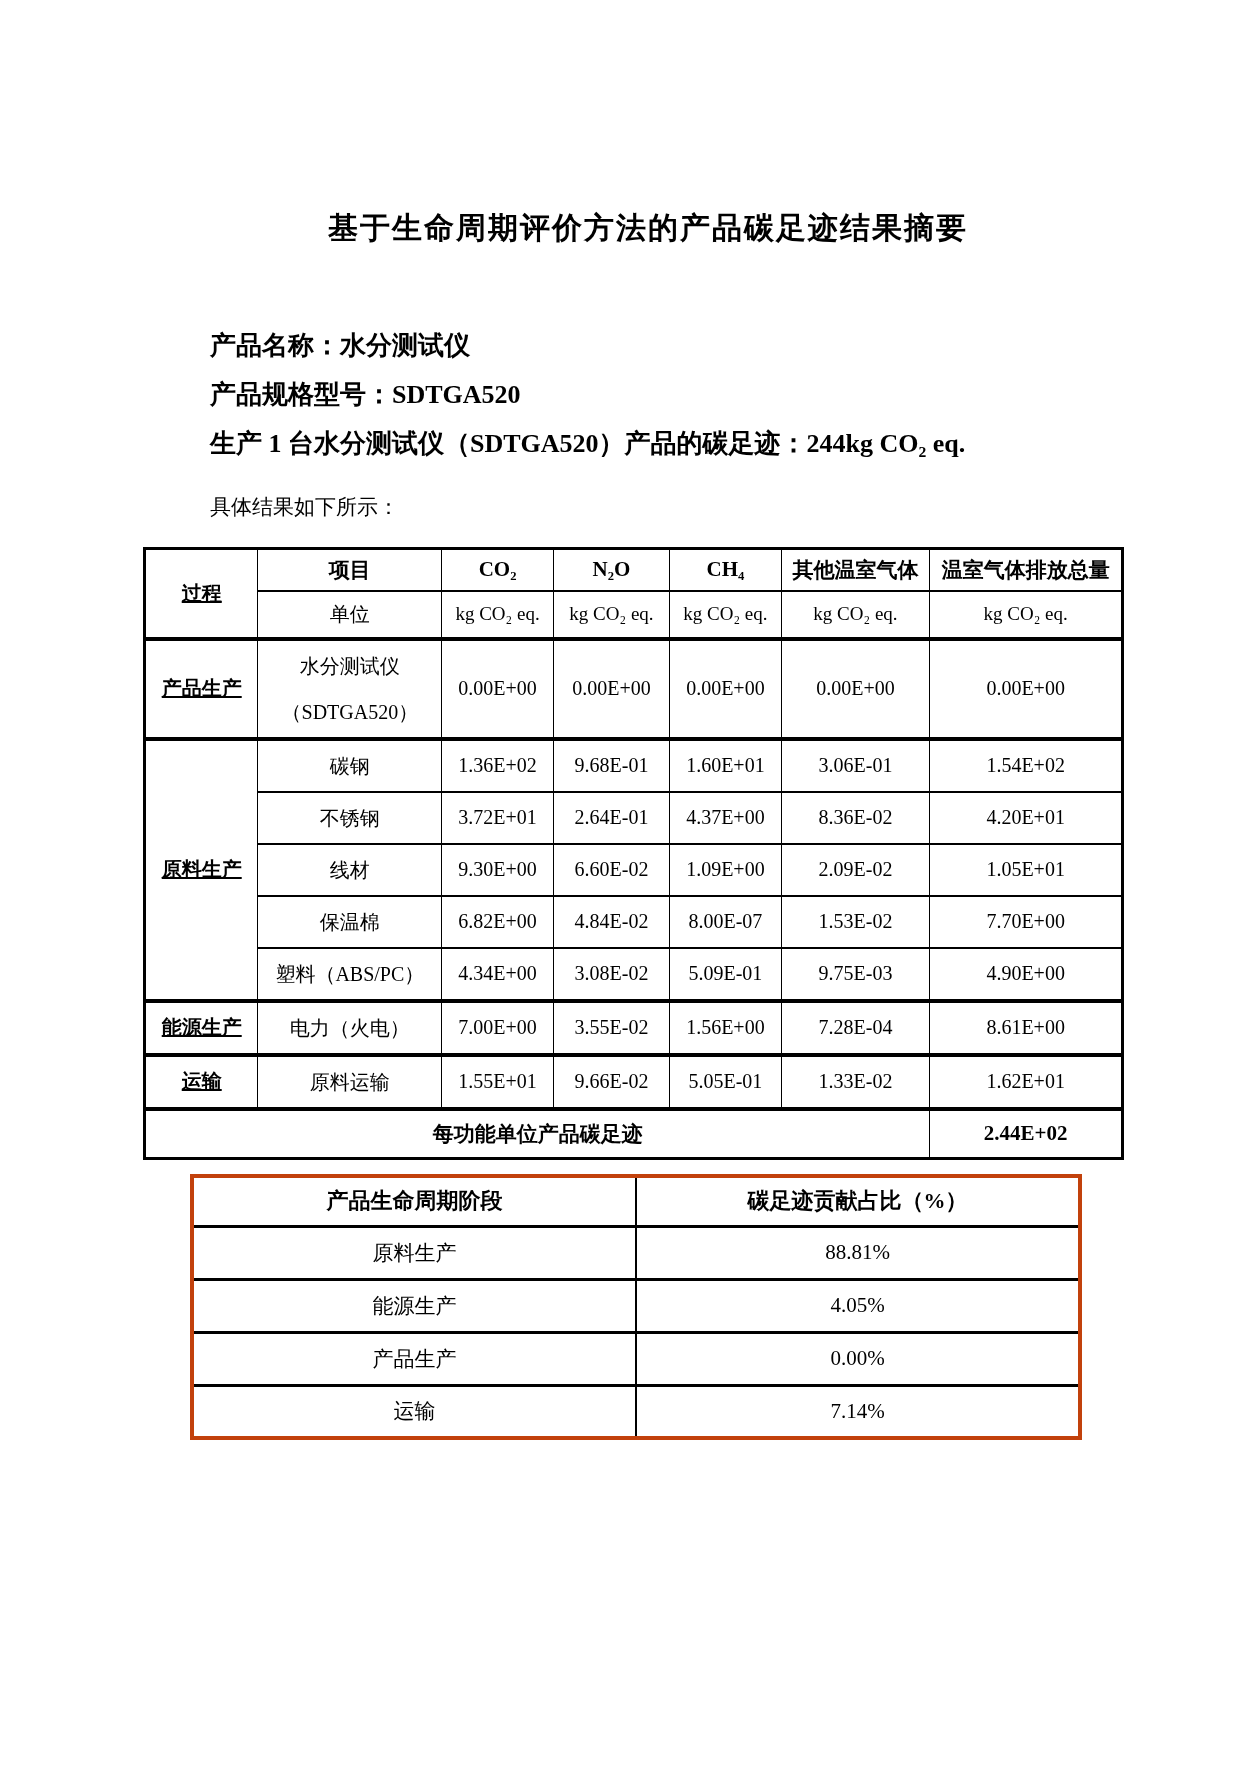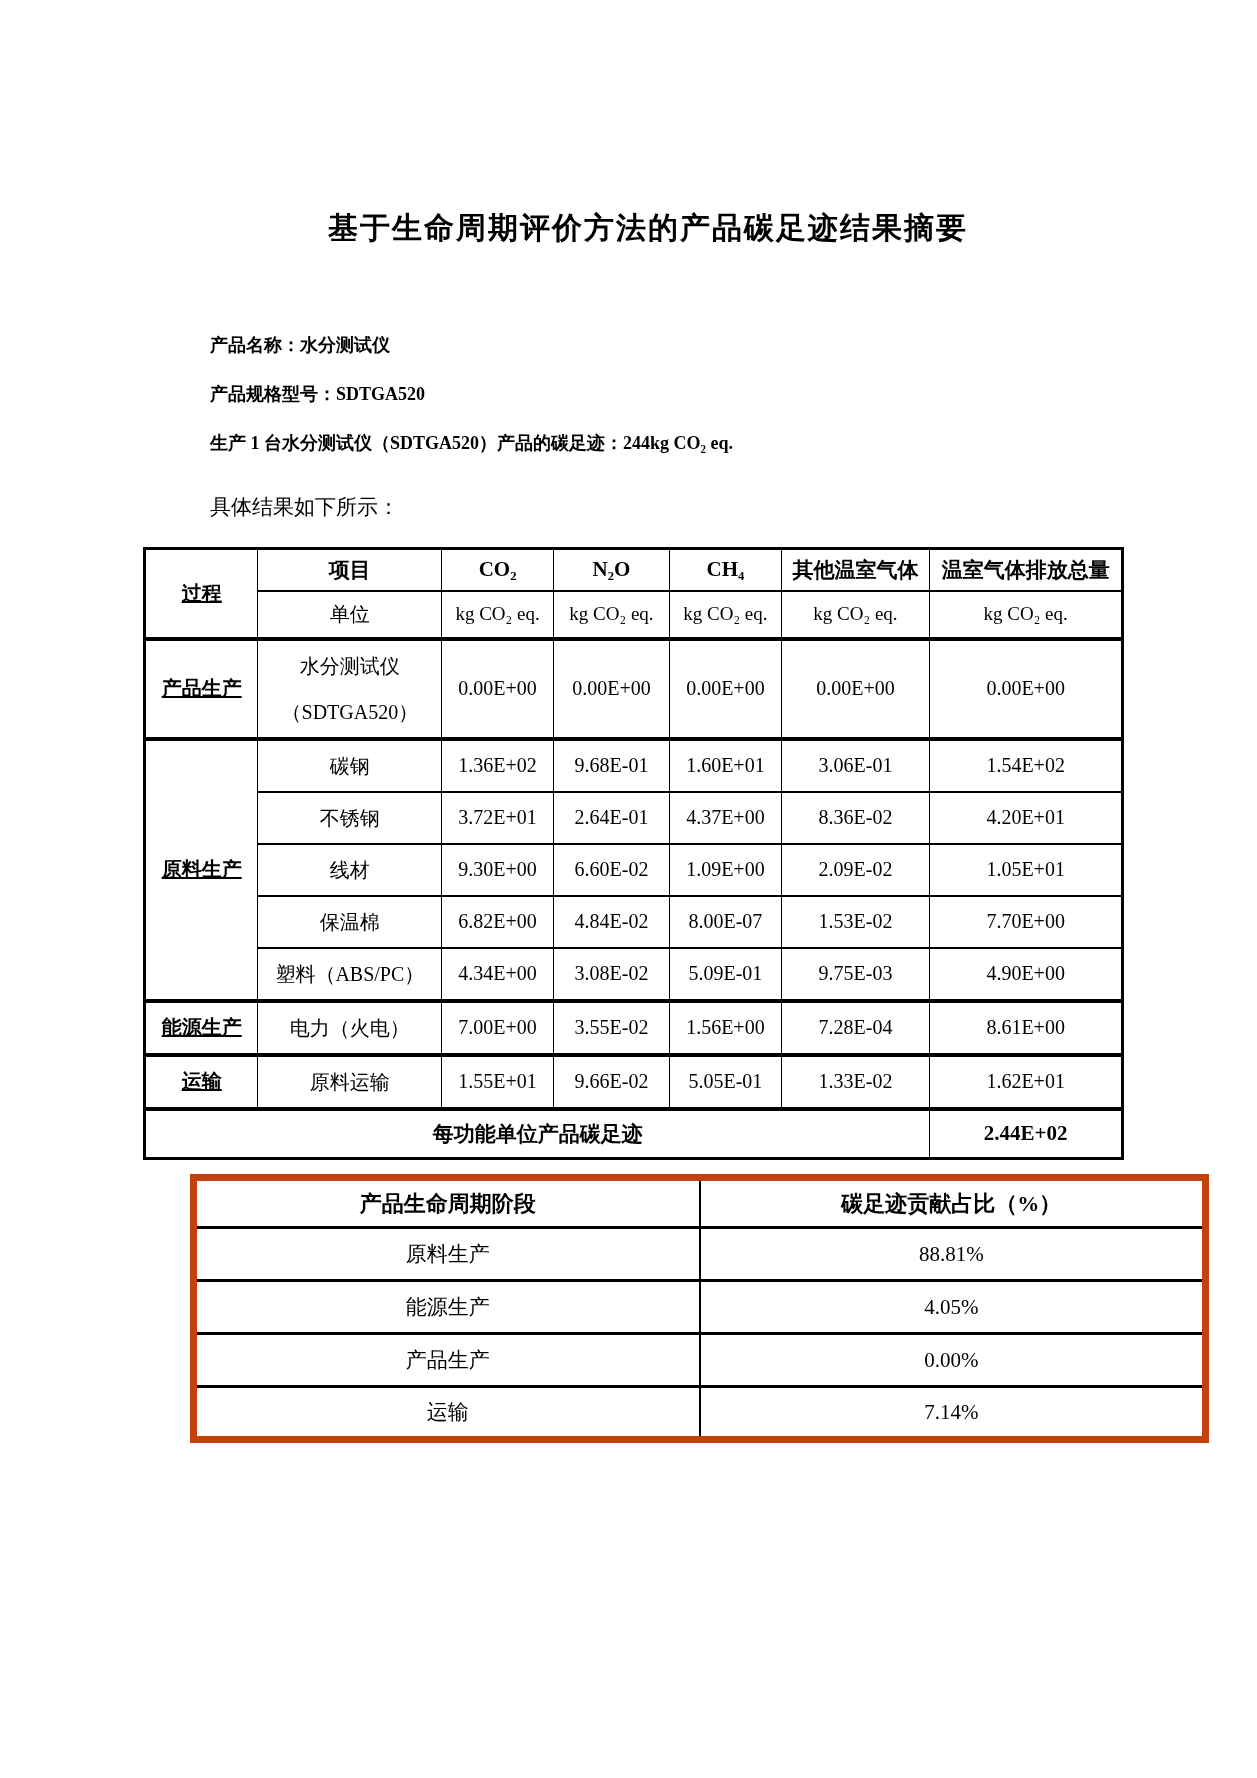--- a/index.html
+++ b/index.html
@@ -8,21 +8,21 @@
     font-family:"Liberation Serif","DejaVu Serif",serif;
     position:relative; margin:0 auto; overflow:hidden;
     box-sizing:border-box;
   }
   .doc-title {
     margin:0; padding-top:208px; text-align:center;
     font-size:30px; font-weight:bold; letter-spacing:2px;padding-left:39px;
   }
   .info-block { margin:83px 0 0 210px; }
   .info-block p {
-    margin:8px 0 22px 0; font-size:18px; font-weight:bold; line-height:27px;
+    margin:8px 0 22px 0; font-size:26px; font-weight:bold; line-height:27px;
   }
   .results-intro {
     margin:36px 0 0 210px; font-size:21px; font-weight:normal;
   }
   table { border-collapse:collapse; table-layout:fixed; }
   .main-table {
     margin:26px 0 0 143px; width:981px;
     border:3px solid #000;
   }
   .main-table td {
@@ -40,22 +40,22 @@
   .main-table tr.h2 { height:48px; }
   .main-table tr.r-tall { height:96px; }
   .main-table tr.r { height:46px; }
   .main-table tr.foot { height:50px; }
   .main-table tr.foot td { font-weight:bold; font-size:21px; }
   .table2-title {
     margin:44px 0 0 190px; width:892px; box-sizing:border-box;
     padding-right:145px; text-align:center; font-size:22px; font-weight:normal;
   }
   .contrib-table {
-    margin:14px 0 0 190px; width:1019px;
-    border:7px solid #c2410c;
+    margin:14px 0 0 190px; width:892px;
+    border:4px solid #c2410c;
   }
   .contrib-table td {
     border:2px solid #000;
     border-top-width:3px; border-bottom-width:3px;
     text-align:center; vertical-align:middle;
     font-size:21px; padding:2px 4px;
   }
   .contrib-table tr { height:53px; }
   .contrib-table tr.chdr { height:50px; }
   .contrib-table tr.chdr td { font-weight:bold; font-size:22px; }

